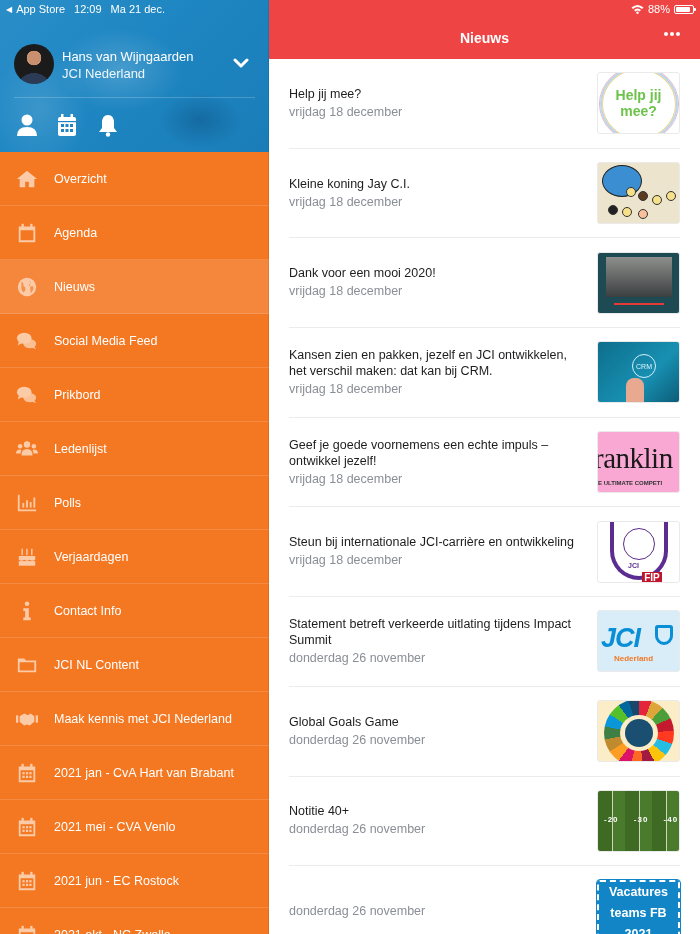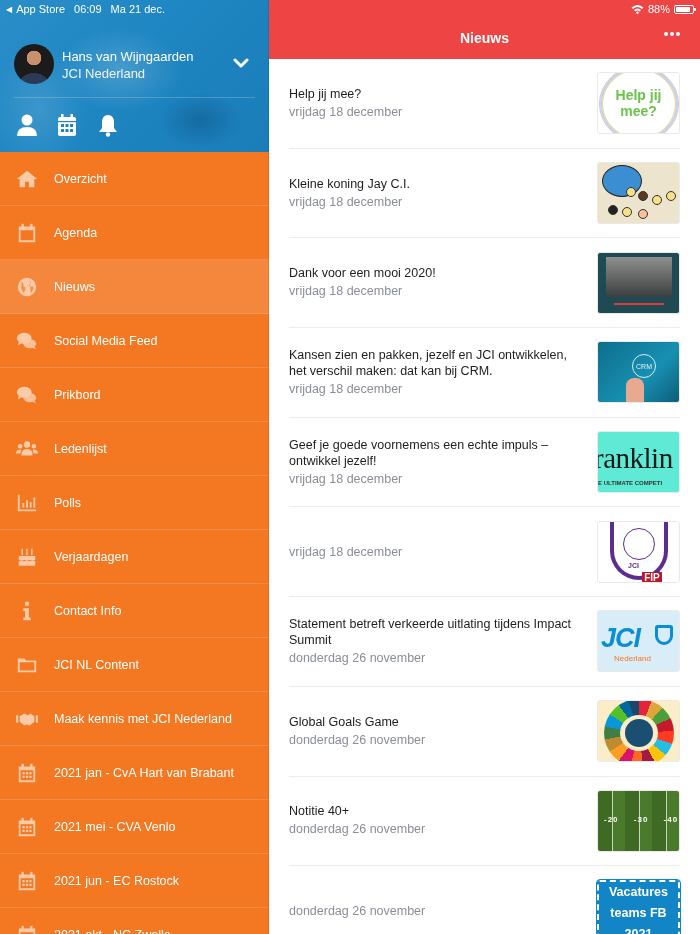--- a/index.html
+++ b/index.html
@@ -64,34 +64,34 @@
   .t-koning .kid { position: absolute; width: 10px; height: 10px; border-radius: 50%; border: 1px solid #333; }
 
   .t-dank { background: #1d4a53; }
   .t-dank .photo { position: absolute; left: 8px; top: 4px; width: 66px; height: 40px; background: linear-gradient(180deg, #8d8f8c, #3c3f40); }
   .t-dank .caption { position: absolute; left: 16px; top: 50px; width: 50px; height: 2px; background: #e53935; }
 
   .t-crm { background: linear-gradient(135deg, #0d6e8c, #1890b2 60%, #0c5e79); }
   .t-crm .circle { position: absolute; left: 34px; top: 12px; width: 24px; height: 24px; border-radius: 50%; border: 1px solid #d4f0ff; color: #e0f6ff; font-size: 7px; display: flex; align-items: center; justify-content: center; }
   .t-crm .hand { position: absolute; left: 28px; top: 36px; width: 18px; height: 28px; background: #e8a990; border-radius: 8px 8px 0 0; }
 
-  .t-franklin { background: #5eead4; }
+  .t-franklin { background: #f9a8d4; }
   .t-franklin .big { position: absolute; left: -4px; top: 10px; font-family: "Liberation Serif", serif; font-size: 29px; color: #1a1a1a; letter-spacing: -0.5px; }
   .t-franklin .small { position: absolute; left: 0; top: 48px; font-size: 6px; color: #333; font-weight: bold; white-space: nowrap; }
 
   .t-fip { background: #fff; }
   .t-fip .shield { position: absolute; left: 12px; top: -4px; width: 58px; height: 62px; border: 4px solid #5b2d91; border-top: none; border-radius: 0 0 30px 30px; }
   .t-fip .world { position: absolute; left: 25px; top: 6px; width: 32px; height: 32px; border-radius: 50%; border: 1px solid #5b2d91; }
   .t-fip .jci { position: absolute; left: 30px; top: 40px; font-size: 7px; font-weight: bold; color: #5b2d91; }
   .t-fip .fip { position: absolute; left: 44px; top: 50px; width: 20px; height: 12px; background: #c0152a; color: #fff; font-size: 10px; font-weight: bold; text-align: center; }
 
   .t-jci { background: #d9edf9; }
   .t-jci .logo { position: absolute; left: 3px; top: 12px; font-size: 27px; font-weight: bold; font-style: italic; color: #0a8fd6; letter-spacing: -1px; }
   .t-jci .shield { position: absolute; left: 57px; top: 14px; width: 18px; height: 20px; border: 3px solid #0a8fd6; border-radius: 3px 3px 10px 10px; }
-  .t-jci .ned { position: absolute; left: 16px; top: 43px; font-size: 8px; font-weight: normal; color: #f47721; }
+  .t-jci .ned { position: absolute; left: 16px; top: 43px; font-size: 8px; font-weight: bold; color: #f47721; }
 
   .t-goals { background: #fbedc8; }
   .t-goals .wheel { position: absolute; left: 6px; top: -2px; width: 70px; height: 68px; border-radius: 50%;
     background: conic-gradient(#e5243b 0 6%, #dda63a 6% 12%, #4c9f38 12% 18%, #c5192d 18% 24%, #ff3a21 24% 30%, #26bde2 30% 36%, #fcc30b 36% 42%, #a21942 42% 48%, #fd6925 48% 54%, #dd1367 54% 60%, #fd9d24 60% 66%, #bf8b2e 66% 72%, #3f7e44 72% 78%, #0a97d9 78% 84%, #56c02b 84% 90%, #00689d 90% 95%, #19486a 95% 100%); }
   .t-goals .inner { position: absolute; left: 22px; top: 14px; width: 38px; height: 36px; border-radius: 50%; background: #fbedc8; }
   .t-goals .earth { position: absolute; left: 27px; top: 18px; width: 28px; height: 28px; border-radius: 50%; background: #1b4f72; }
 
   .t-field { background: repeating-linear-gradient(90deg, #3f6a24 0 14px, #c9d6b8 14px 15px, #4a7a2c 15px 27px); }
   .t-field .nums { position: absolute; left: 6px; top: 24px; color: #fff; font-size: 8px; font-weight: bold; letter-spacing: 1px; word-spacing: 12px; white-space: nowrap; }
 
@@ -99,21 +99,21 @@
   .t-vac .txt { color: #fff; font-weight: bold; font-size: 12.5px; text-align: center; line-height: 21px; margin-top: 0px; }
 </style>
 </head>
 <body>
 
 <div class="sidebar">
   <div class="profile">
     <div class="statusbar-left">
       <span class="back-arrow">◀</span>
       <span>App Store</span>
-      <span>06:09</span>
+      <span>12:09</span>
       <span>Ma 21 dec.</span>
     </div>
     <div class="avatar"></div>
     <div class="profile-name">Hans van Wijngaarden</div>
     <div class="profile-org">JCI Nederland</div>
     <svg class="profile-chevron" viewBox="0 0 16 14">
       <path d="M2 4 L8 10 L14 4" stroke="#fff" stroke-width="3" fill="none" stroke-linecap="round" stroke-linejoin="round"></path>
     </svg>
     <div class="profile-divider"></div>
     <svg class="quick-icon q-user" viewBox="0 0 22 24">
@@ -399,20 +399,21 @@
         <div class="news-date">vrijdag 18 december</div>
       </div>
       <div class="thumb t-franklin">
         <div class="big">ranklin</div>
         <div class="small">E ULTIMATE COMPETI</div>
       </div>
     </div>
 
     <div class="news-item">
       <div class="news-text">
+        <div class="news-title">Steun bij internationale JCI-carrière en ontwikkeling</div>
         <div class="news-date">vrijdag 18 december</div>
       </div>
       <div class="thumb t-fip">
         <div class="shield"></div>
         <div class="world"></div>
         <div class="jci">JCI</div>
         <div class="fip">FIP</div>
       </div>
     </div>
 

